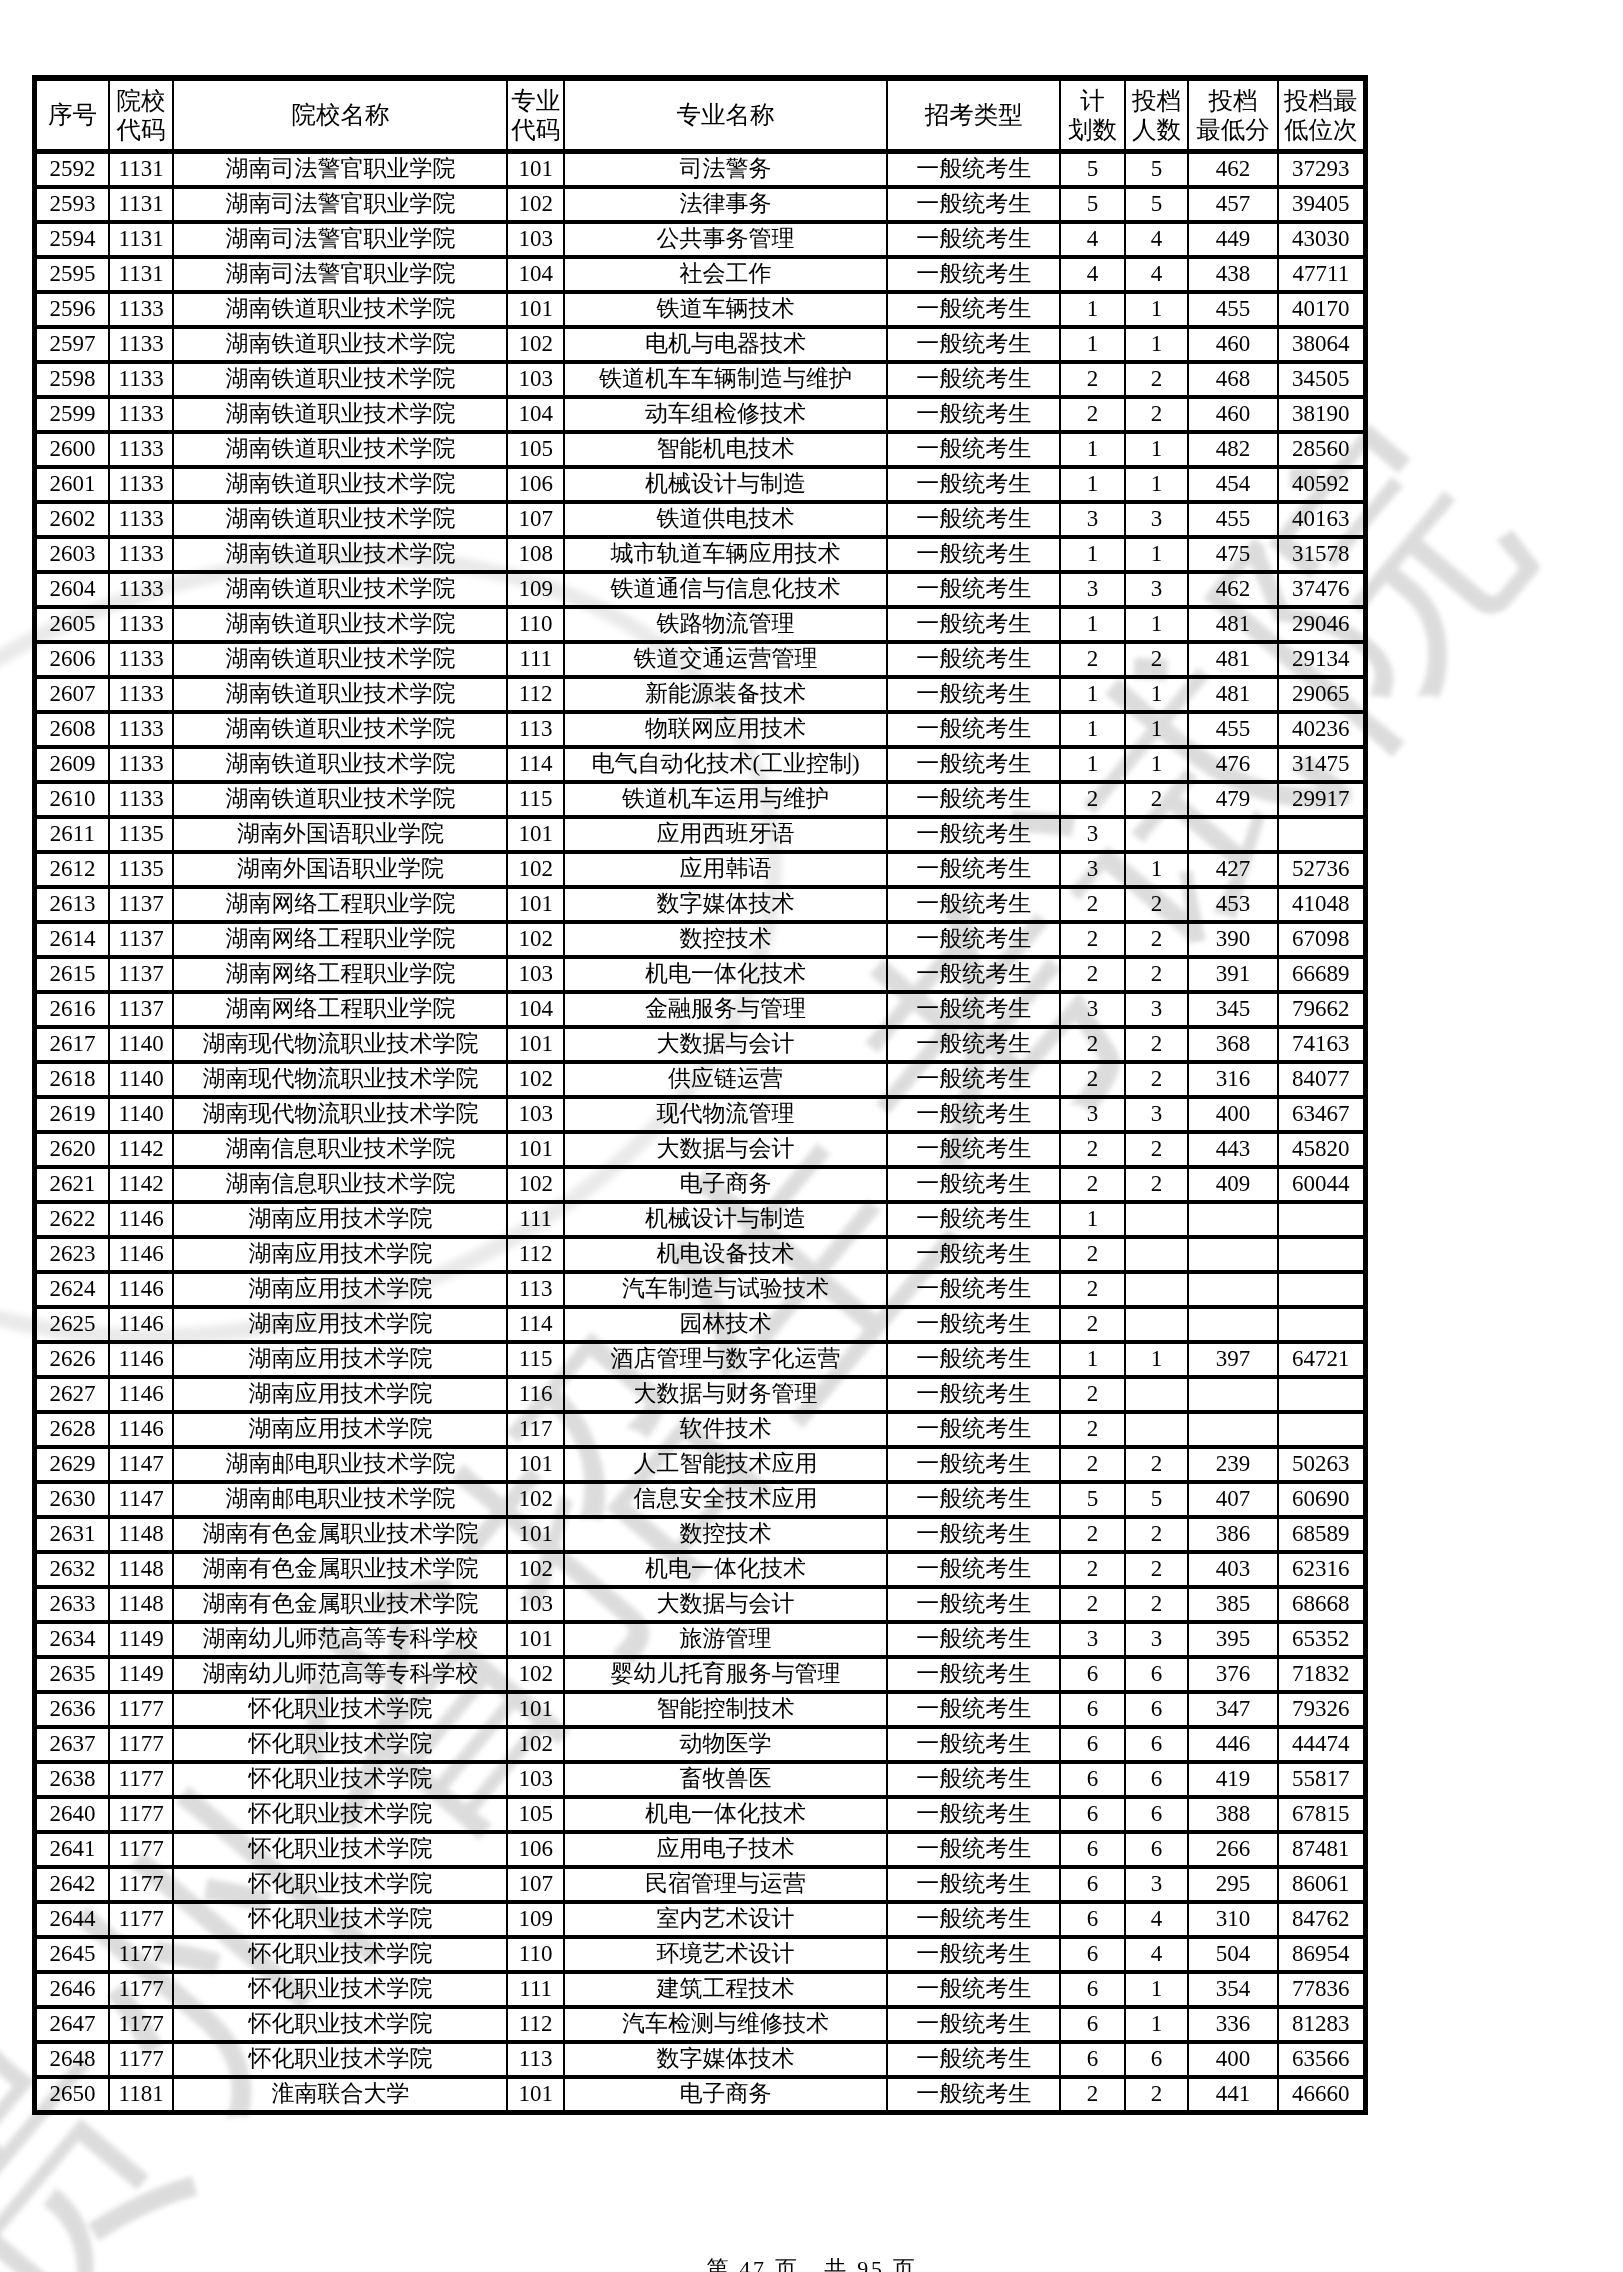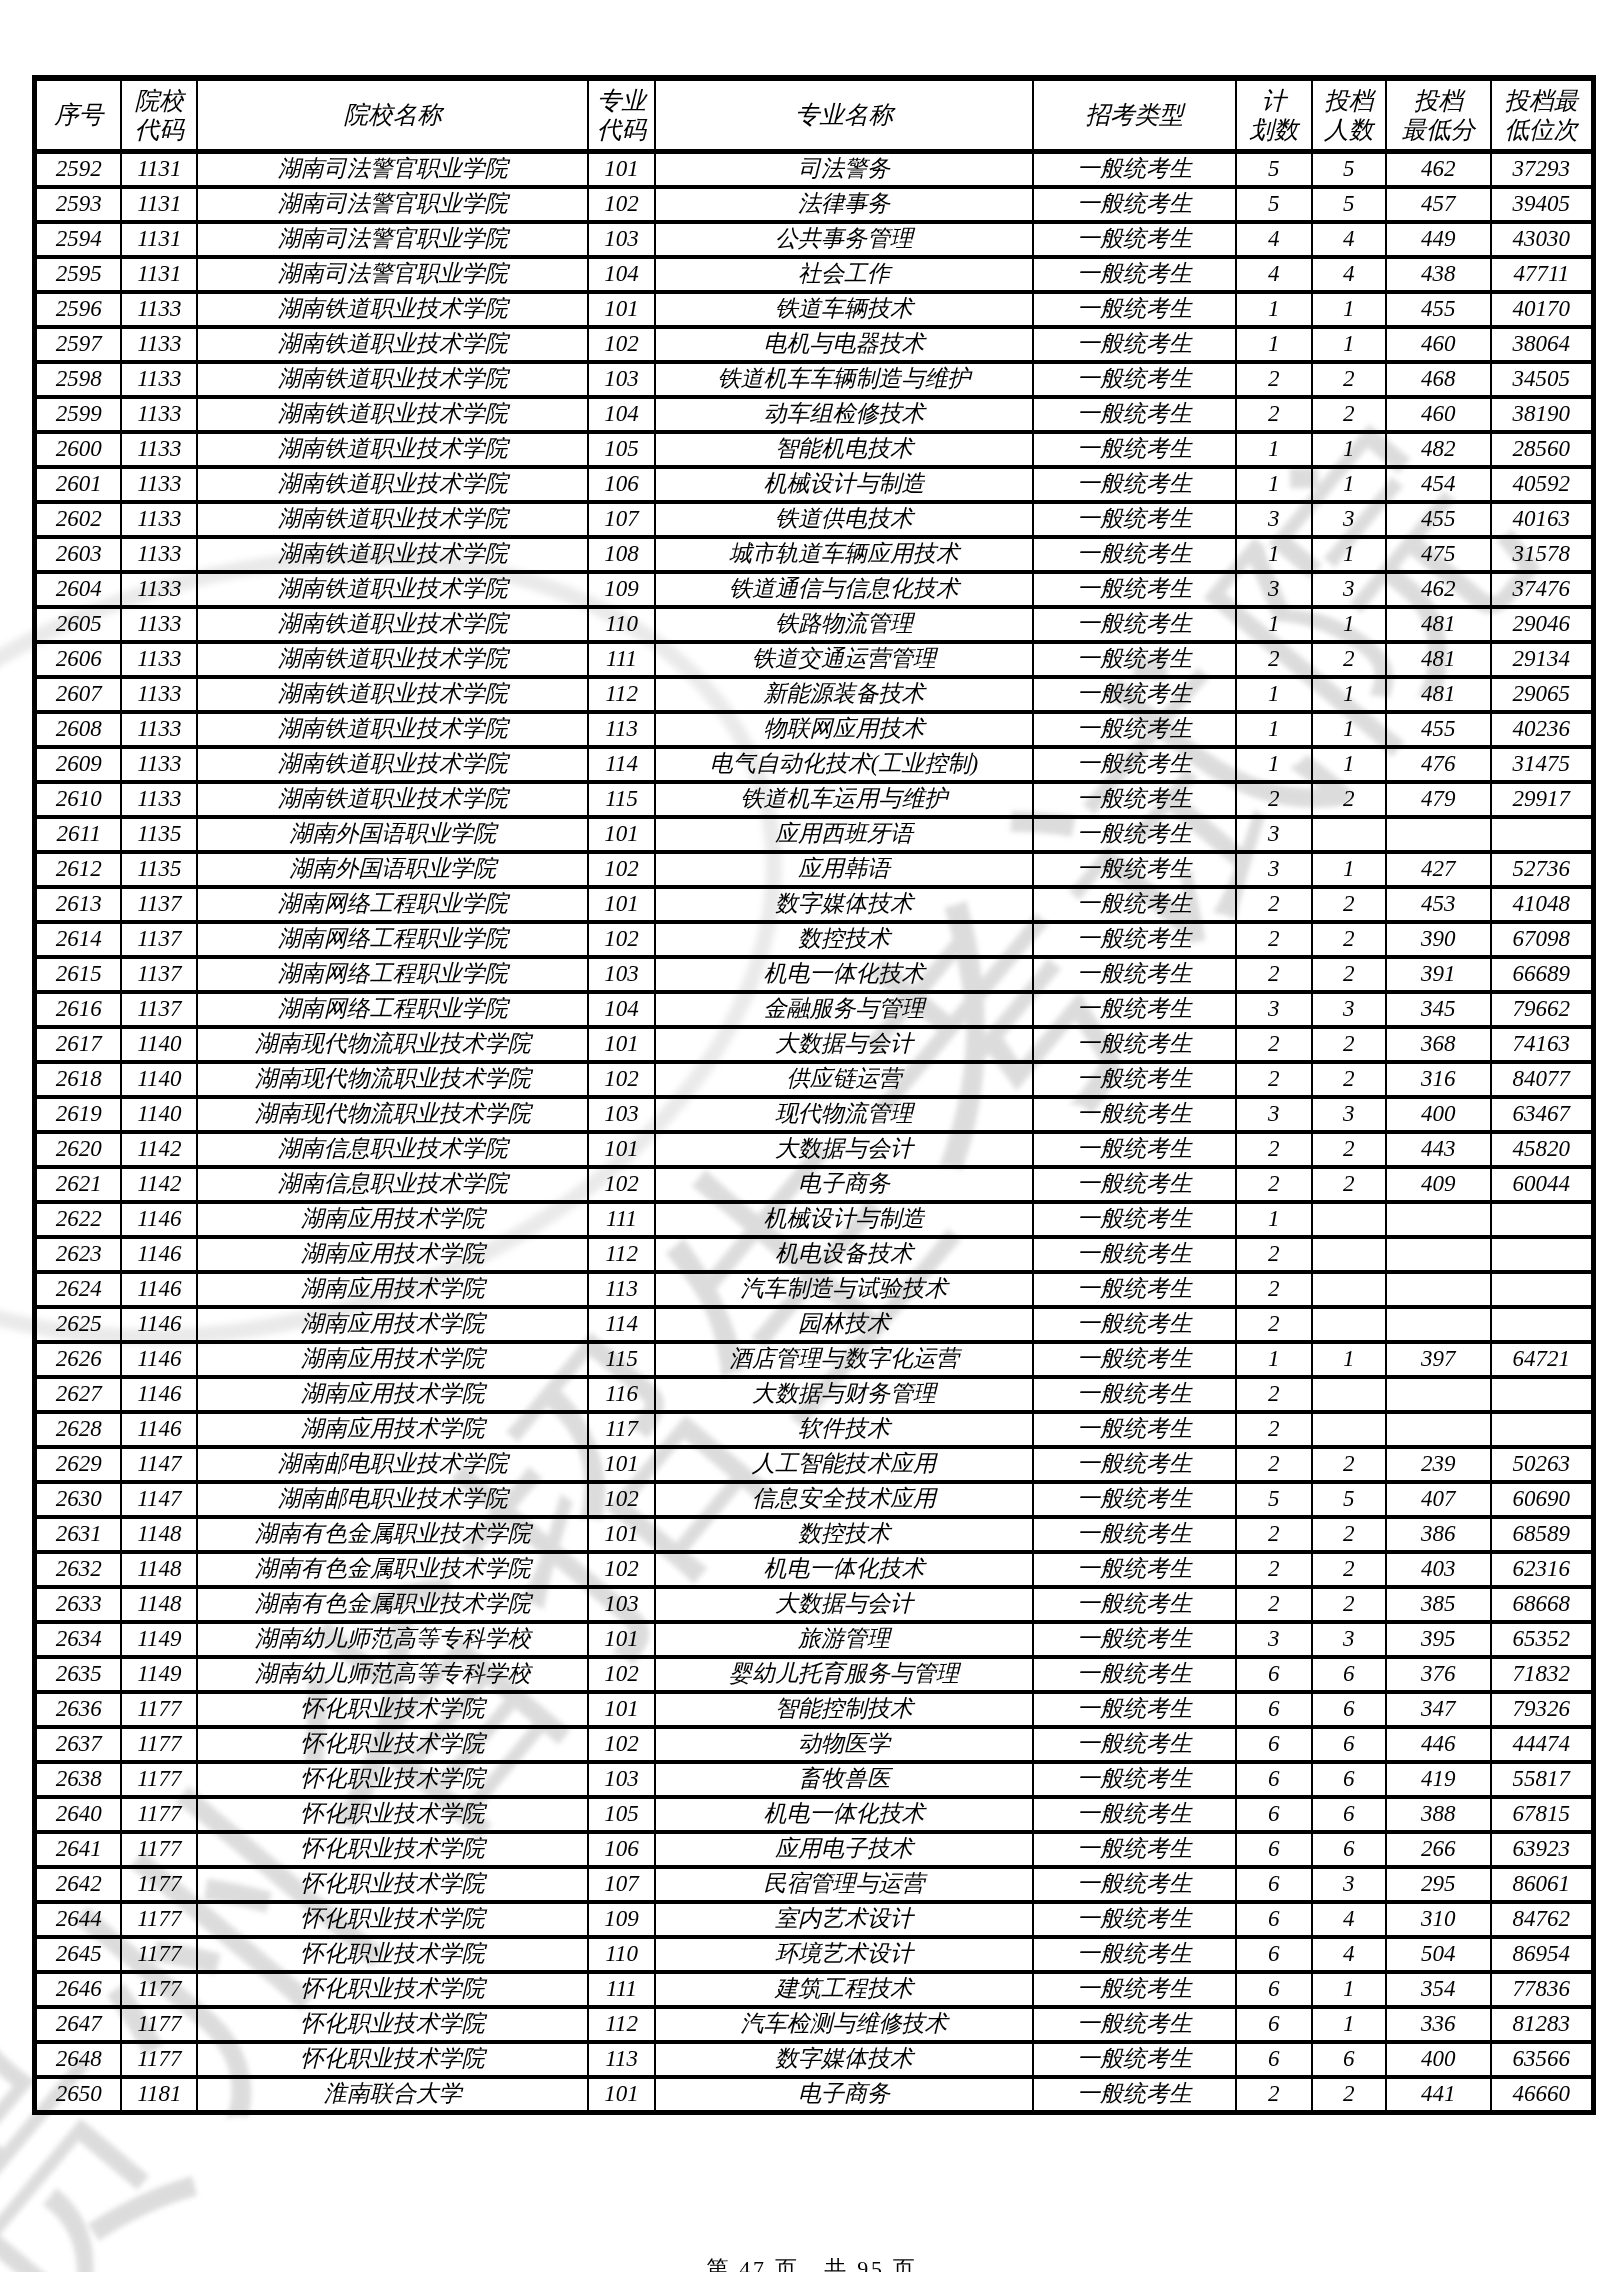--- a/index.html
+++ b/index.html
@@ -44,28 +44,27 @@
     opacity: 0.20;
     filter: blur(3.2px);
     transform: rotate(-18deg);
     pointer-events: none;
   }
   
   table.score-table {
     position: absolute;
     left: 32px;
     top: 75px;
-    width: 1564px;
+    width: 1336px;
     z-index: 1;
     border-collapse: collapse;
     table-layout: fixed;
     background: transparent;
     border: 5.5px solid #000;
     border-top-width: 6.8px;
-    font-style: italic;
   }
   table.score-table th,
   table.score-table td {
     border: 2.3px solid #000;
     border-top-width: 4.1px;
     border-bottom-width: 4.1px;
     text-align: center;
     vertical-align: middle;
     padding: 0 1.8px;
     overflow: hidden;
@@ -716,21 +715,21 @@
         <tr>
           <td>2641</td>
           <td>1177</td>
           <td>怀化职业技术学院</td>
           <td>106</td>
           <td>应用电子技术</td>
           <td>一般统考生</td>
           <td>6</td>
           <td>6</td>
           <td>266</td>
-          <td>63923</td>
+          <td>87481</td>
         </tr>
         <tr>
           <td>2642</td>
           <td>1177</td>
           <td>怀化职业技术学院</td>
           <td>107</td>
           <td>民宿管理与运营</td>
           <td>一般统考生</td>
           <td>6</td>
           <td>3</td>

